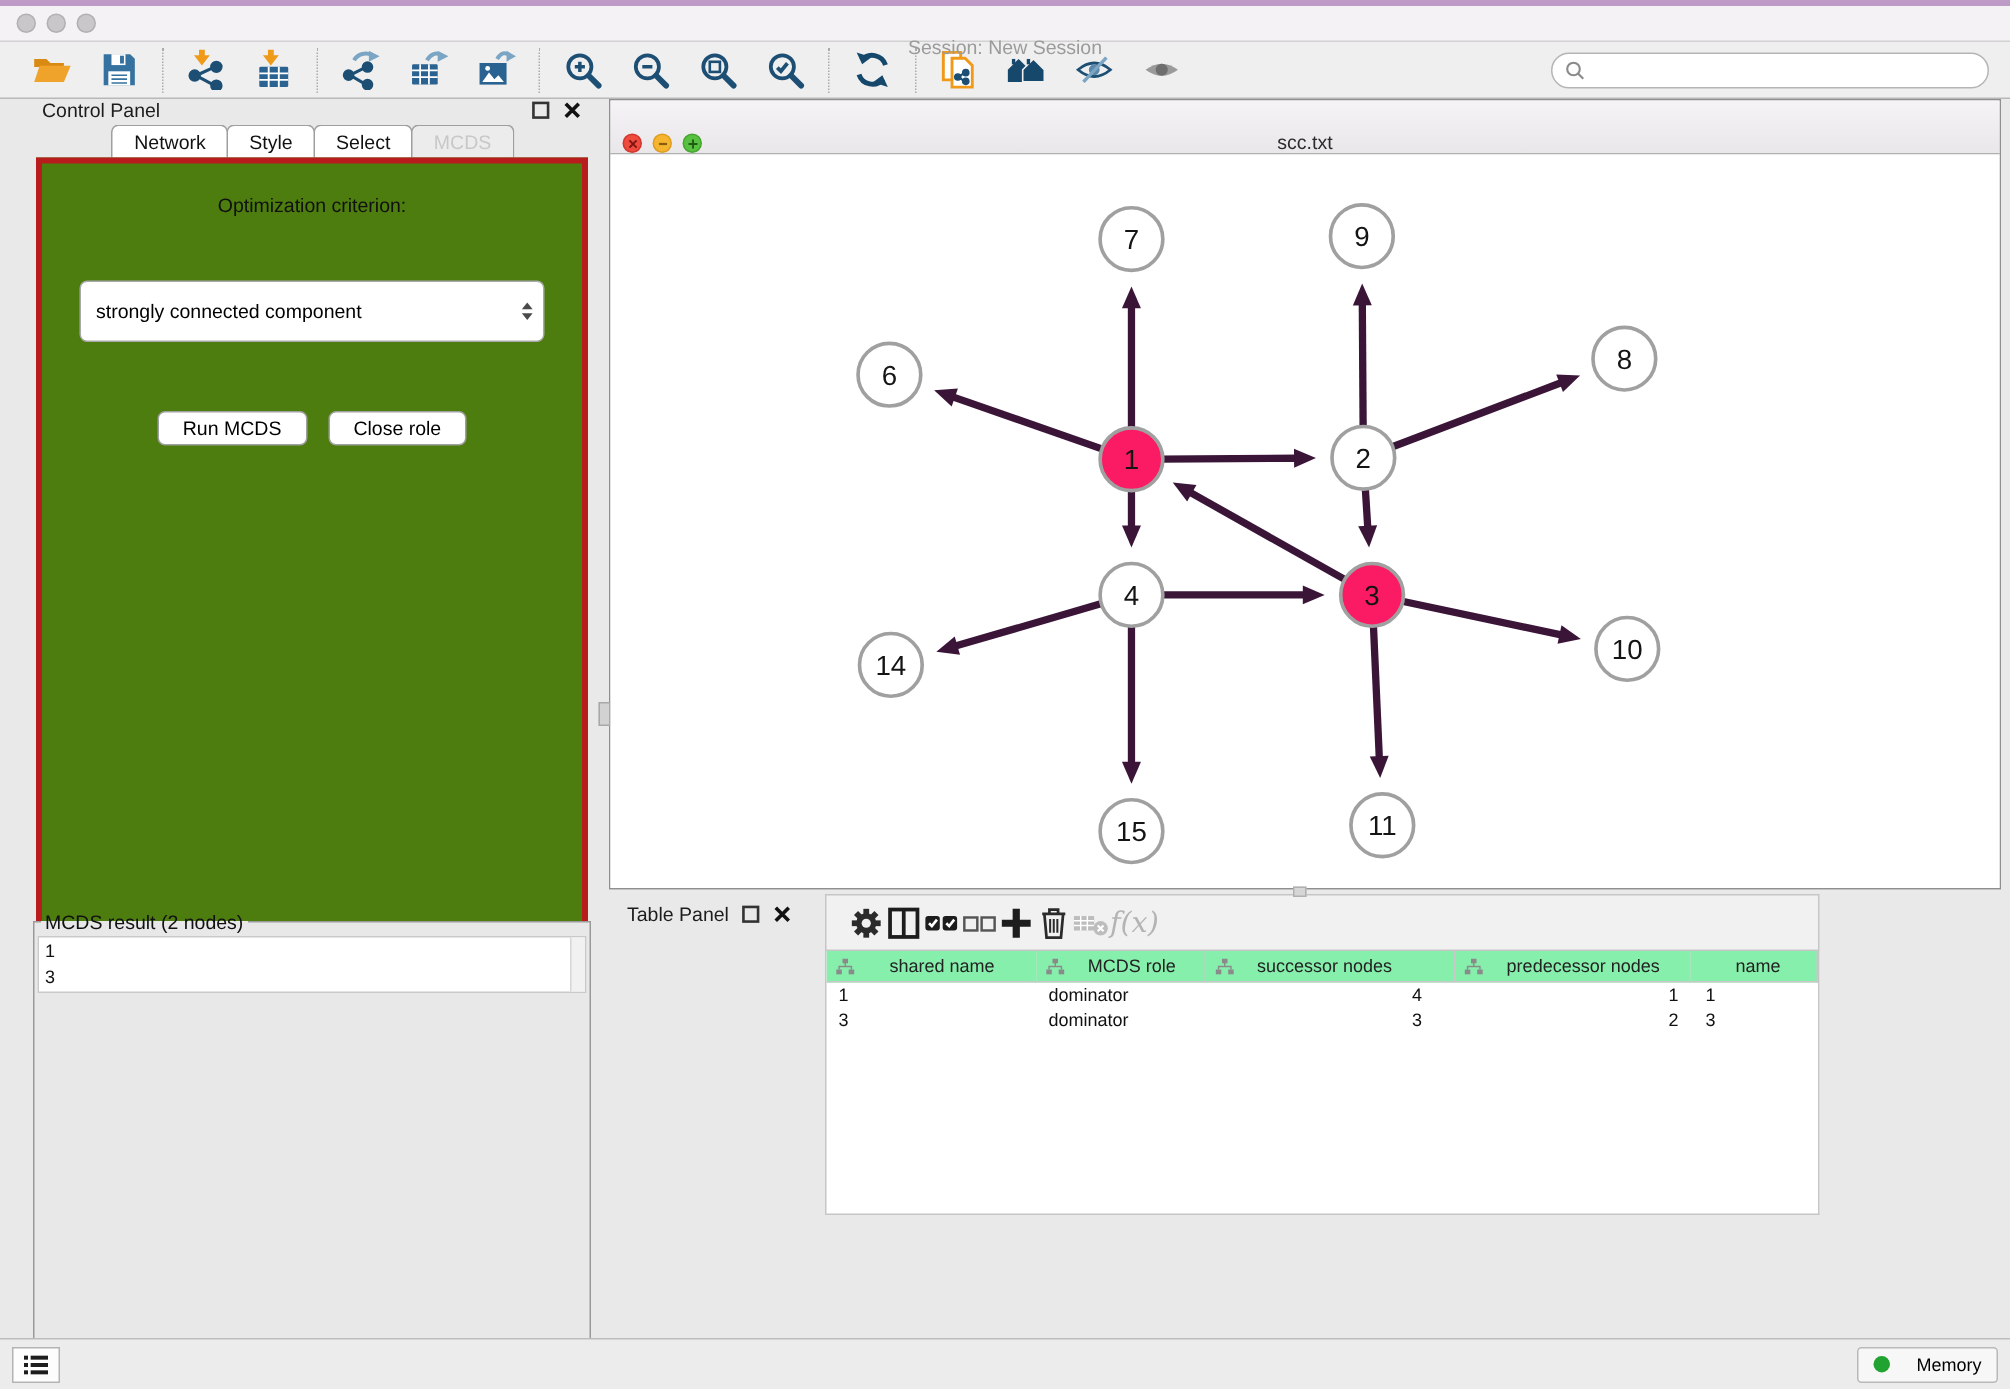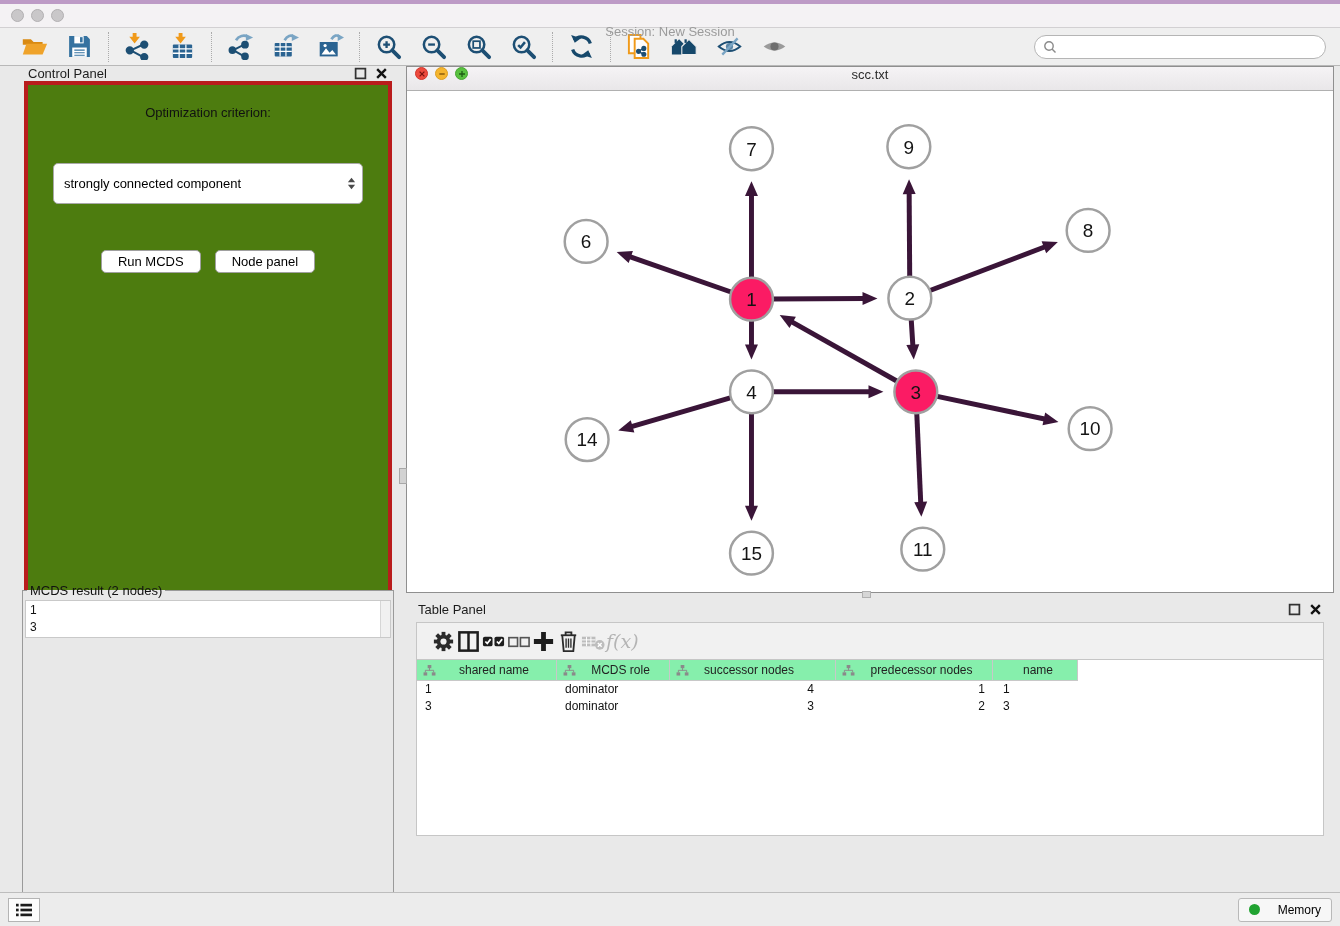--- a/index.html
+++ b/index.html
@@ -56,38 +56,38 @@
   .vscroll { position:absolute; right:0; top:0; bottom:0; width:10px; background:#f1f1f1;
     border-left:1px solid #d6d6d6; }
 
   .vsplit { width:6px; position:relative; }
   .vsplit .handle { position:absolute; top:402px; left:-1px; width:8px; height:16px;
     background:#d2d2d2; border:1px solid #a8a8a8; }
 
   
   .right-col { flex:1; display:flex; flex-direction:column; padding-right:6px; min-width:0; }
   .net-window { height:527px; border:1px solid #8f8f8f; display:flex; flex-direction:column; background:#fff; }
-  .net-titlebar { height:24px; background:linear-gradient(#f5f3f5,#e9e7e9); border-bottom:1px solid #b0b0b0;
-    display:flex; align-items:flex-start; position:relative; }
+  .net-titlebar { height:36px; background:linear-gradient(#f5f3f5,#e9e7e9); border-bottom:1px solid #b0b0b0;
+    display:flex; align-items:flex-end; position:relative; }
   .net-tl { display:flex; gap:7px; margin-left:8px; z-index:2; }
   .tl { width:13px; height:13px; border-radius:50%; display:flex; align-items:center; justify-content:center; cursor:pointer; }
   .tl svg { width:8px; height:8px; }
   .tl.red { background:#ee4b3e; border:1px solid #d2362c; }
   .tl.yellow { background:#f5b52e; border:1px solid #dd9e22; }
   .tl.green { background:#58c13f; border:1px solid #47a531; }
   .net-title { position:absolute; left:0; right:0; text-align:center; font-size:13px; color:#2b2b2b; }
   .net-canvas { flex:1; background:#fff; position:relative; }
   .net-canvas svg { position:absolute; inset:0; width:100%; height:100%; }
 
   .hsplit { height:3px; position:relative; }
   .hsplit .handle { position:absolute; left:456px; top:-2px; width:9px; height:7px;
     background:#d6d6d6; border:1px solid #b0b0b0; }
 
   
-  .table-panel { flex:1; display:flex; flex-direction:column; background:#e9e9e9; min-height:0; }
+  .table-panel { flex:1; display:flex; flex-direction:row; background:#e9e9e9; min-height:0; }
   .tp-body { margin:0 10px; }
   .table-toolbar { height:38px; background:#f1f1f1; border:1px solid #c6c6c6; display:flex;
     align-items:center; padding:0 14px; }
   .tt-icon { width:25px; height:25px; display:block; cursor:pointer; }
   .fx { font-family:"DejaVu Serif", serif; font-style:italic; font-size:19px; color:#b4b4b4; cursor:default; }
   .table-wrap { border:1px solid #c6c6c6; border-top:none; background:#fff; height:176px; overflow:hidden; }
   .thead { display:flex; height:21px; }
   .th { background:#86efac; border-right:1px solid #c8c8c8; border-bottom:1px solid #c8c8c8;
     display:flex; align-items:center; font-size:12px; color:#222; padding-left:6px; cursor:pointer; }
   .th span { flex:1; text-align:center; padding-right:4px; }
@@ -255,32 +255,38 @@
     <div class="control-panel">
       <div class="panel-header">
         <span class="ph-title">Control Panel</span>
         <svg class="ph-icon" viewBox="0 0 12 12">
           <rect x="1.5" y="1.5" width="9" height="9" fill="none" stroke="#333" stroke-width="1.6"></rect>
         </svg>
         <svg class="ph-icon" viewBox="0 0 12 12">
           <path d="M2 2l8 8M10 2l-8 8" stroke="#111" stroke-width="2.2"></path>
         </svg>
       </div>
+      <div class="ctabs" id="control-tabs">
+          <div class="ctab">Network</div>
+          <div class="ctab">Style</div>
+          <div class="ctab">Select</div>
+          <div class="ctab active">MCDS</div>
+        </div>
       <div class="cp-content">
         <div class="opt-label">Optimization criterion:</div>
         <div class="dropdown">
           <span>strongly connected component</span>
           <svg width="9" height="15" viewBox="0 0 10 16">
             <path d="M1 6.5l4-5 4 5z" fill="#4a4a4a"></path>
             <path d="M1 9.5l4 5 4-5z" fill="#4a4a4a"></path>
           </svg>
         </div>
         <div class="btn-row">
           <button class="cbtn">Run MCDS</button>
-          <button class="cbtn">Node panel</button>
+          <button class="cbtn">Close role</button>
         </div>
         <fieldset class="result-box">
           <legend>MCDS result (2 nodes)</legend>
           <div class="result-area">
             <div class="result-text" id="result-text">1
 3</div>
             <div class="vscroll"></div>
           </div>
         </fieldset>
       </div>

